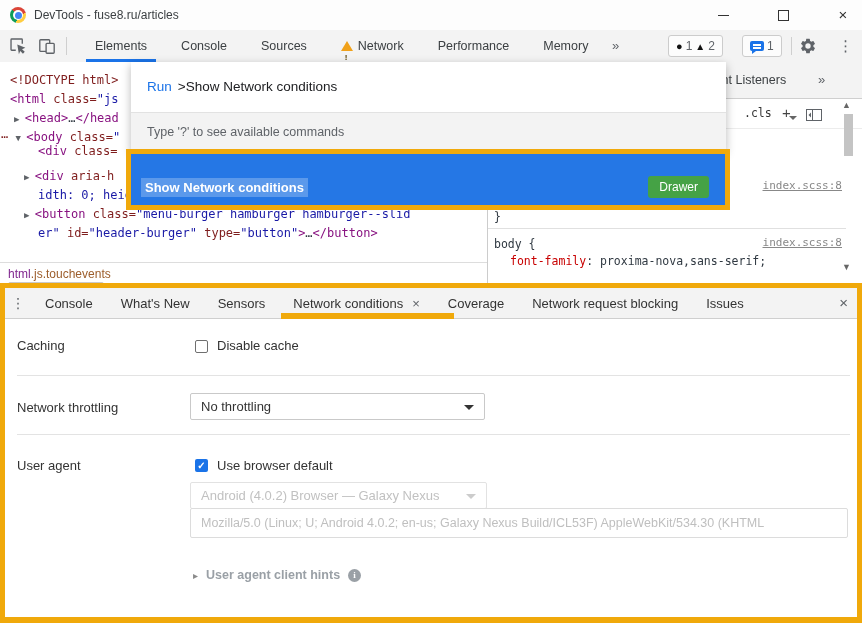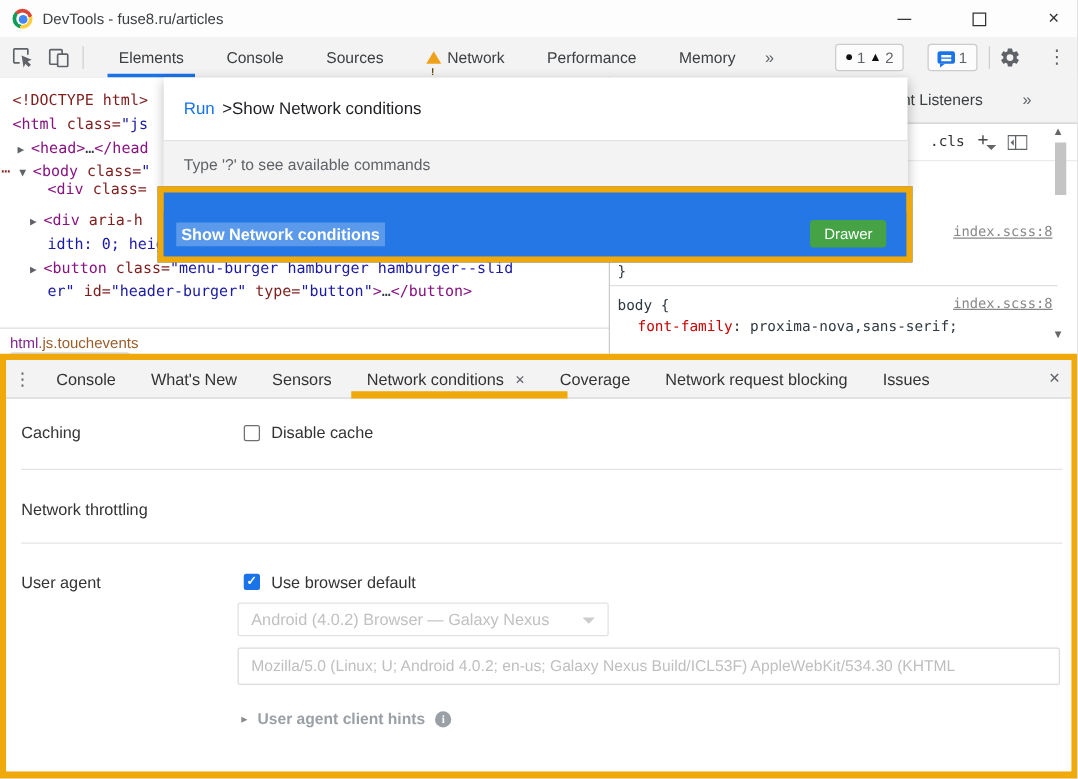--- a/index.html
+++ b/index.html
@@ -263,33 +263,37 @@
       </div>
     <div class="drawer-close" style="position:absolute;right:9px;top:0;">×</div>
     <div class="drawer-content">
       <div class="form-label" style="top:19px">Caching</div>
       <div class="cb cb-off" style="left:190px;top:21px"></div>
       <div class="cb-label" style="left:212px;top:19px">Disable cache</div>
 
       <div class="row-div" style="top:56px"></div>
 
       <div class="form-label" style="top:81px">Network throttling</div>
+      <div class="sel" style="left:185px;top:74px;width:295px;height:27px">
+        <span>No throttling</span>
+        <span class="caret"></span>
+      </div>
 
       <div class="row-div" style="top:115px"></div>
 
       <div class="form-label" style="top:139px">User agent</div>
       <div class="cb cb-on" style="left:190px;top:140px"><span>✓</span></div>
       <div class="cb-label" style="left:212px;top:139px">Use browser default</div>
 
       <div class="sel disabled" style="left:185px;top:163px;width:297px;height:27px">
         <span>Android (4.0.2) Browser — Galaxy Nexus</span>
         <span class="caret"></span>
       </div>
 
-      <div class="txt" style="left:185px;top:199px;width:658px;height:30px">Mozilla/5.0 (Linux; U; Android 4.0.2; en-us; Galaxy Nexus Build/ICL53F) AppleWebKit/534.30 (KHTML</div>
+      <div class="txt" style="left:185px;top:189px;width:658px;height:30px">Mozilla/5.0 (Linux; U; Android 4.0.2; en-us; Galaxy Nexus Build/ICL53F) AppleWebKit/534.30 (KHTML</div>
 
       <div class="hints" style="top:249px">
         <span class="disc">▸</span>
         <span>User agent client hints</span>
         <span class="info-i">i</span>
       </div>
     </div>
   </div>
 
 </div>

